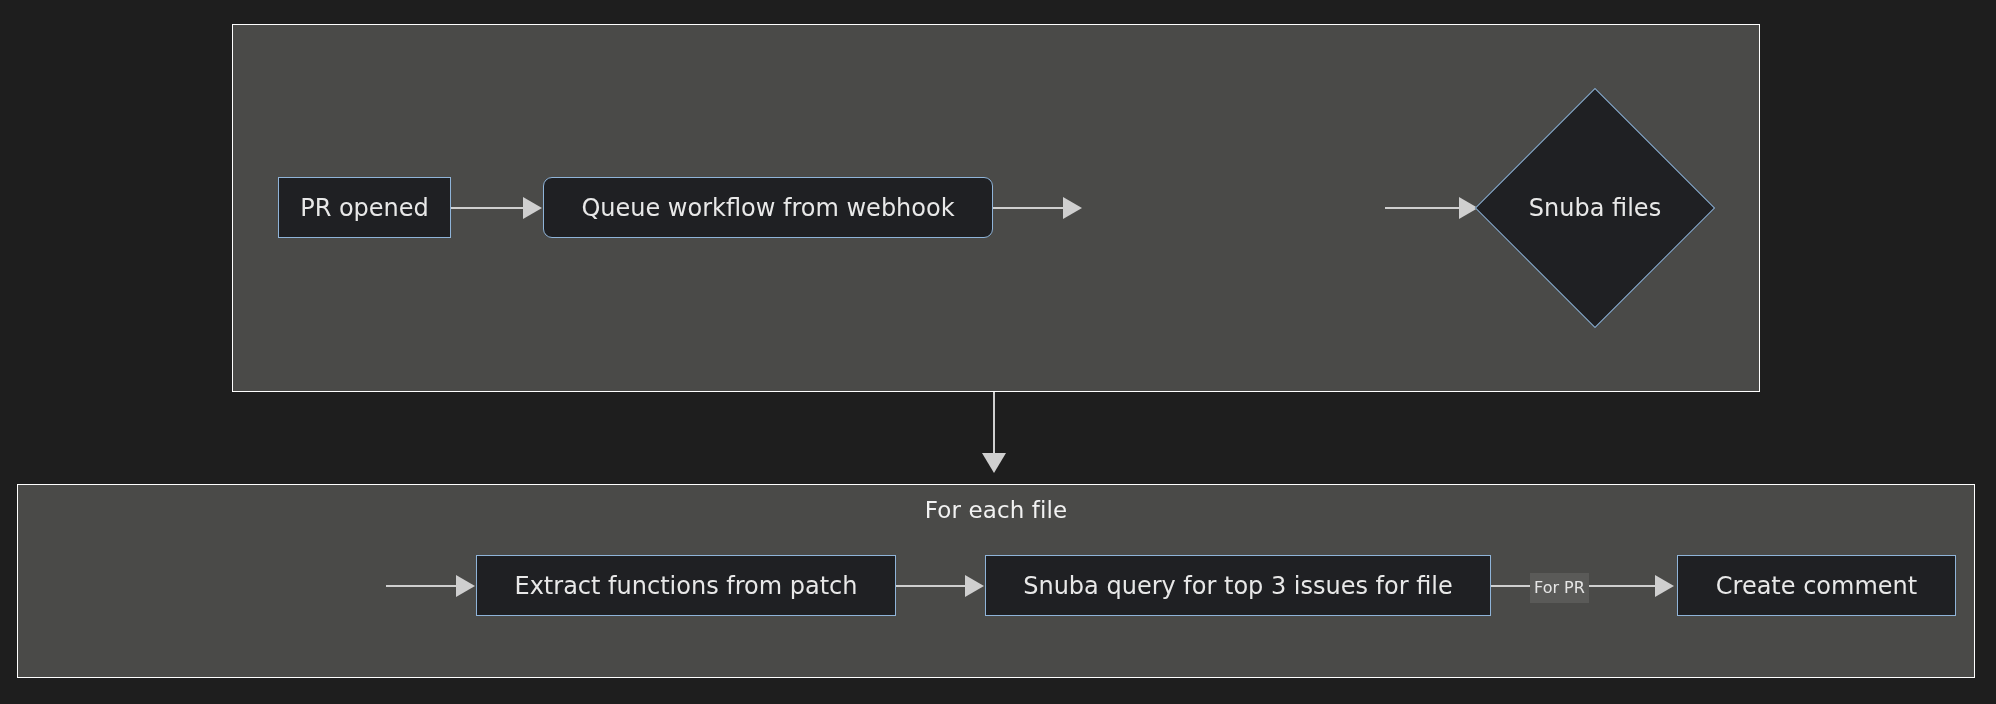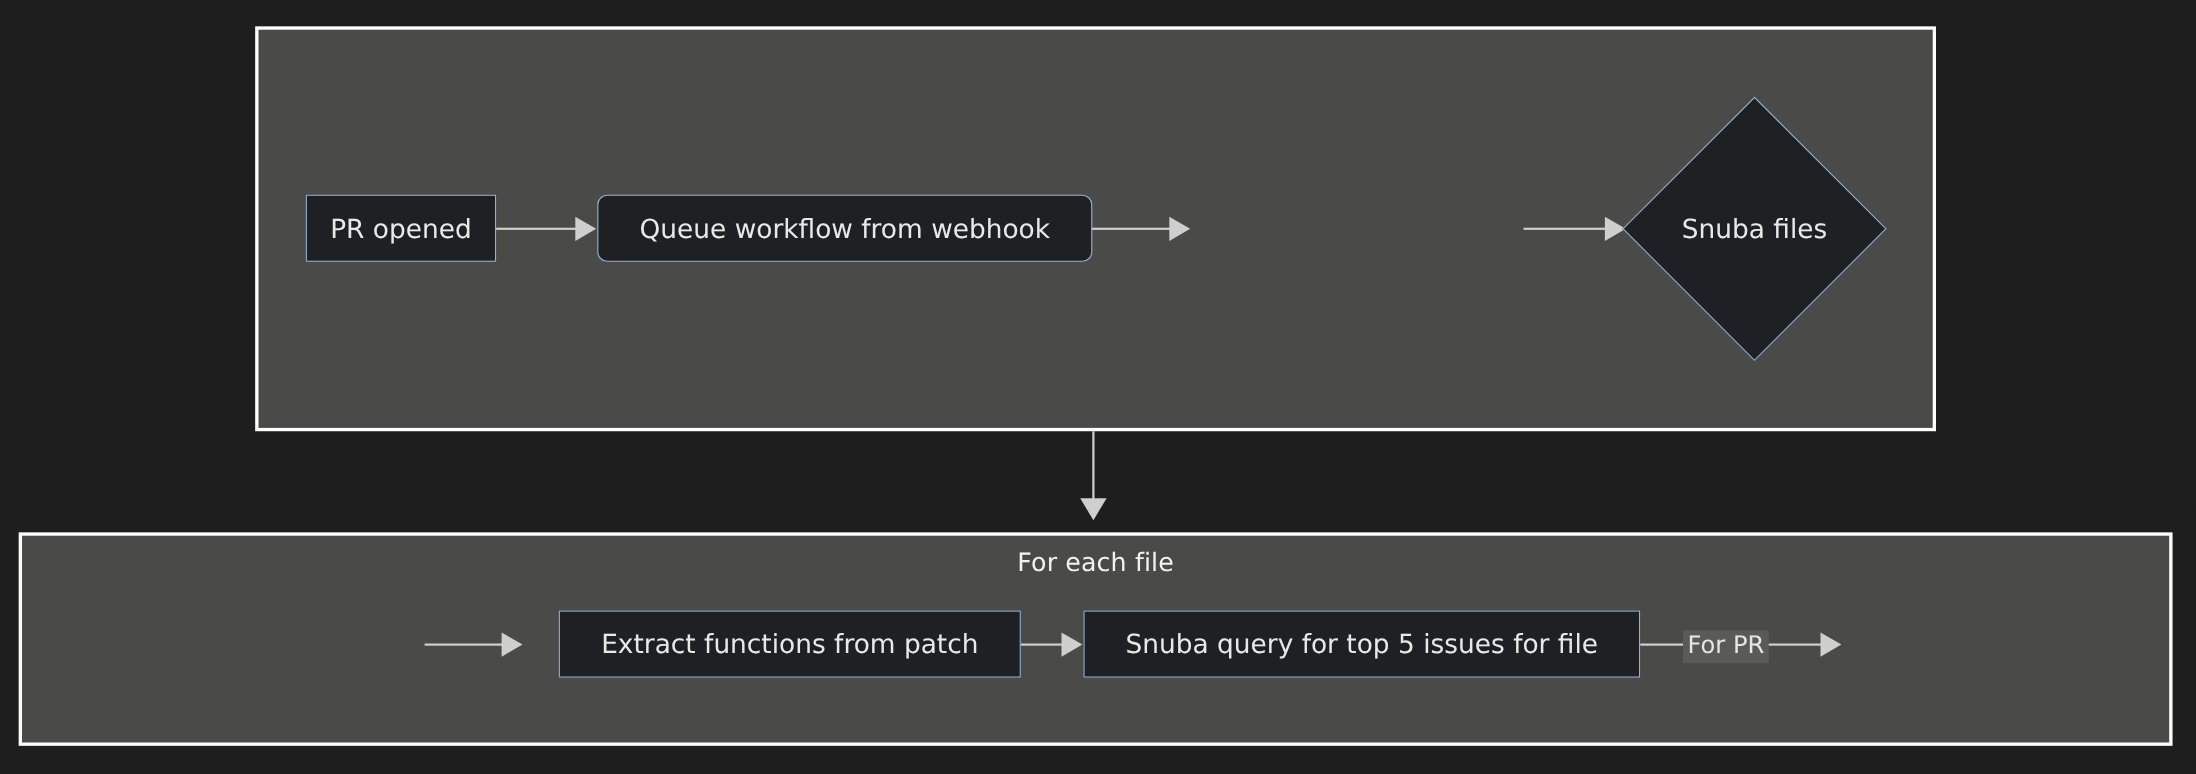--- a/index.html
+++ b/index.html
@@ -19,21 +19,21 @@
     width: 1996px;
     height: 704px;
     background: #1e1e1e;
     padding-left: 41px;
   }
 
   
   .subgraph {
     position: absolute;
     background: #4a4a48;
-    border: 3px solid #ffffff;
+    border: 1px solid #ffffff;
     box-sizing: border-box;
   }
   #subgraph-top {
     left: 232px;
     top: 24px;
     width: 1528px;
     height: 368px;
   }
   #subgraph-bottom {
     left: 17px;
@@ -122,21 +122,21 @@
     width: 0; height: 0;
     border-left: 12px solid transparent;
     border-right: 12px solid transparent;
     border-top: 20px solid #cfcfcf;
   }
 
   .edge-label {
     position: absolute;
     background: #5a5a58;
     color: #e6e6e6;
-    font-size: 22px;
+    font-size: 16px;
     line-height: 26px;
     padding: 2px 4px;
     white-space: nowrap;
   }
 </style>
 </head>
 <body>
 
 <div id="canvas">
 
@@ -176,22 +176,25 @@
   <div class="arrowhead-right" style="left:456px; top:575px;"></div>
 
   <div class="edge-line edge-h" style="left:896px; top:585px; width:71px;"></div>
   <div class="arrowhead-right" style="left:965px; top:575px;"></div>
 
   <div class="edge-line edge-h" style="left:1491px; top:585px; width:168px;"></div>
   <div class="edge-label" style="left:1530px; top:573px;">For PR</div>
   <div class="arrowhead-right" style="left:1655px; top:575px;"></div>
 
 
-  <div class="node" id="node-extract-functions" style="left:476px; top:555px; width:420px; height:61px;margin-left:32px;">
+  <div class="node" id="node-extract-functions" style="left:476px; top:555px; width:420px; height:61px;">
     <span>Extract functions from patch</span>
   </div>
 
   <div class="node" id="node-snuba-query" style="left:985px; top:555px; width:506px; height:61px;">
-    <span>Snuba query for top 5 issues for file</span>
-  </div>
-
+    <span>Snuba query for top 3 issues for file</span>
+  </div>
+
+  <div class="node" id="node-create-comment" style="left:1677px; top:555px; width:279px; height:61px;">
+    <span>Create comment</span>
+  </div>
 
 </div>
 
 </body></html>

